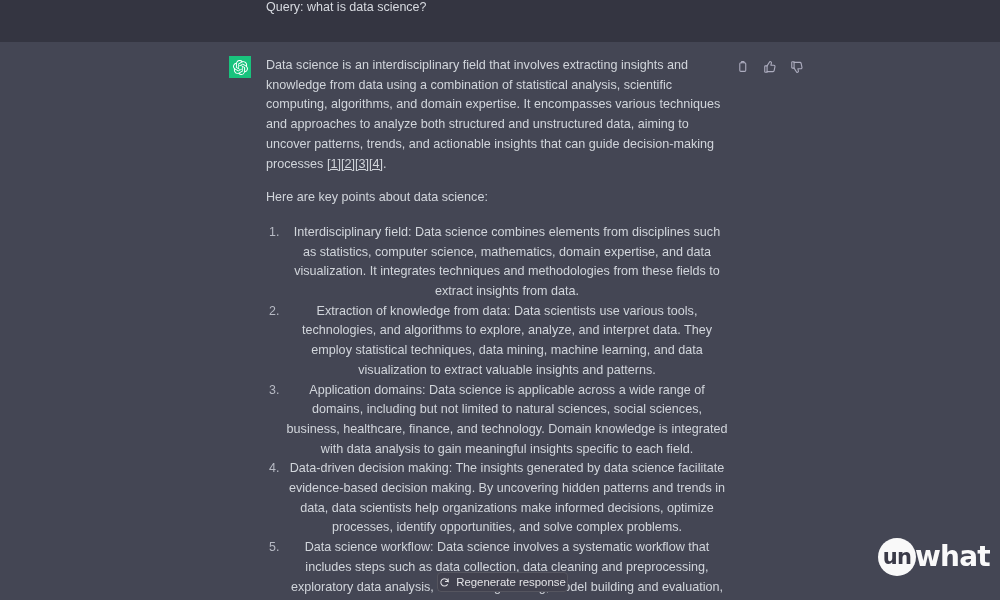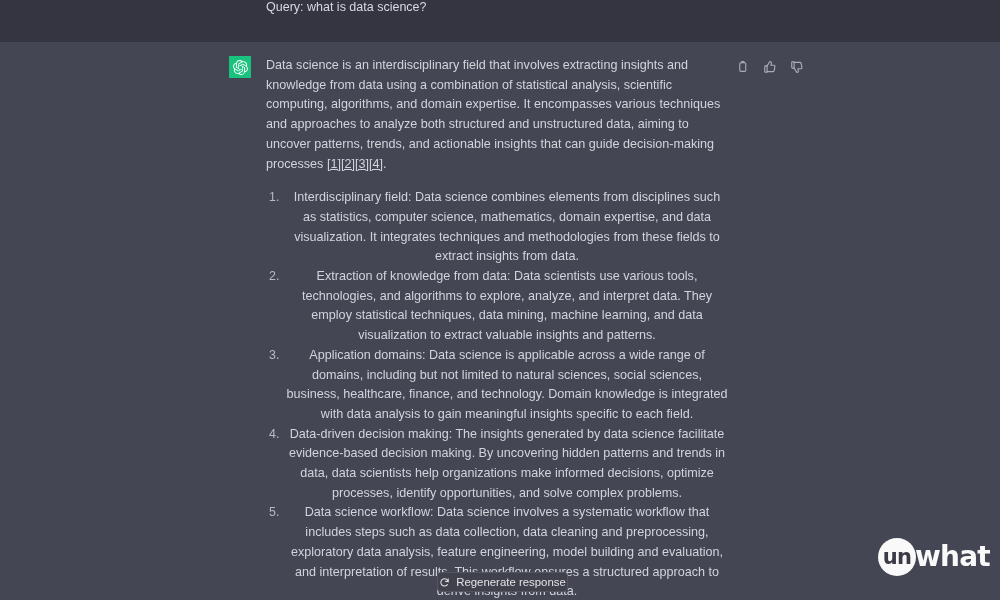--- a/index.html
+++ b/index.html
@@ -212,20 +212,21 @@
         <path d="M7 14V3H4a1 1 0 0 0-1 1v9a1 1 0 0 0 1 1h3Z"></path>
         <path d="M7 14l4.5 7a2 2 0 0 0 2.9-2.3L13.5 15h5a2 2 0 0 0 2-2.4l-1.4-7A2 2 0 0 0 17.1 4H7"></path>
       </svg>
     </div>
   </div>
 
   <div class="msg-body">
 
     <p><span>Data science is an interdisciplinary field that involves extracting insights and knowledge from data using a combination of statistical analysis, scientific computing, algorithms, and domain expertise. It encompasses various techniques and approaches to analyze both structured and unstructured data, aiming to uncover patterns, trends, and actionable insights that can guide decision-making processes </span><a class="cite">[1]</a><a class="cite">[2]</a><a class="cite">[3]</a><a class="cite">[4]</a><span>.</span></p>
 
+    <p class="tight">Here are key points about data science:</p>
 
     <ol class="points">
       <li><span>Interdisciplinary field: Data science combines elements from disciplines such as statistics, computer science, mathematics, domain expertise, and data visualization. It integrates techniques and methodologies from these fields to extract insights from data.</span></li>
       <li><span>Extraction of knowledge from data: Data scientists use various tools, technologies, and algorithms to explore, analyze, and interpret data. They employ statistical techniques, data mining, machine learning, and data visualization to extract valuable insights and patterns.</span></li>
       <li><span>Application domains: Data science is applicable across a wide range of domains, including but not limited to natural sciences, social sciences, business, healthcare, finance, and technology. Domain knowledge is integrated with data analysis to gain meaningful insights specific to each field.</span></li>
       <li><span>Data-driven decision making: The insights generated by data science facilitate evidence-based decision making. By uncovering hidden patterns and trends in data, data scientists help organizations make informed decisions, optimize processes, identify opportunities, and solve complex problems.</span></li>
       <li><span>Data science workflow: Data science involves a systematic workflow that includes steps such as data collection, data cleaning and preprocessing, exploratory data analysis, feature engineering, model building and evaluation, and interpretation of results. This workflow ensures a structured approach to derive insights from data.</span></li>
 
     </ol>
 

